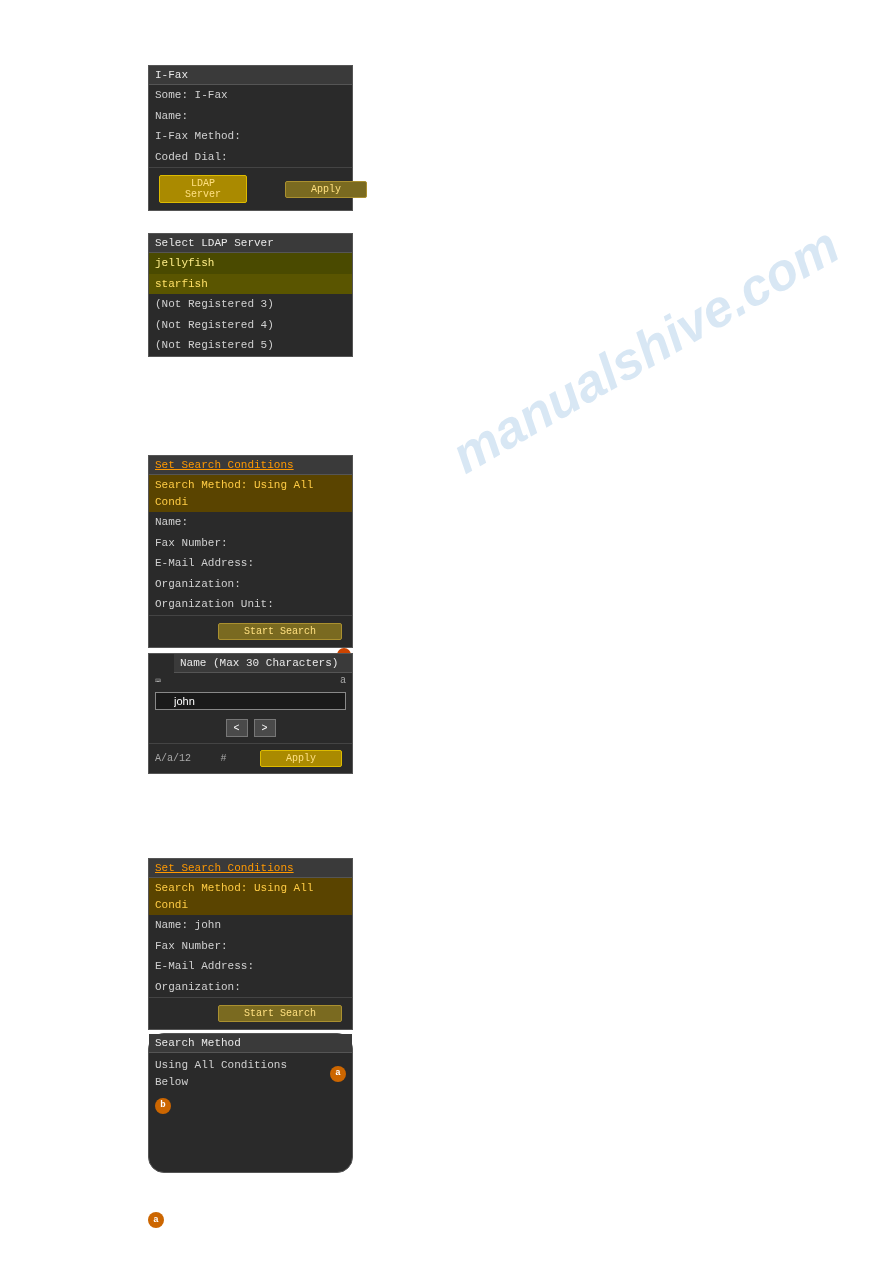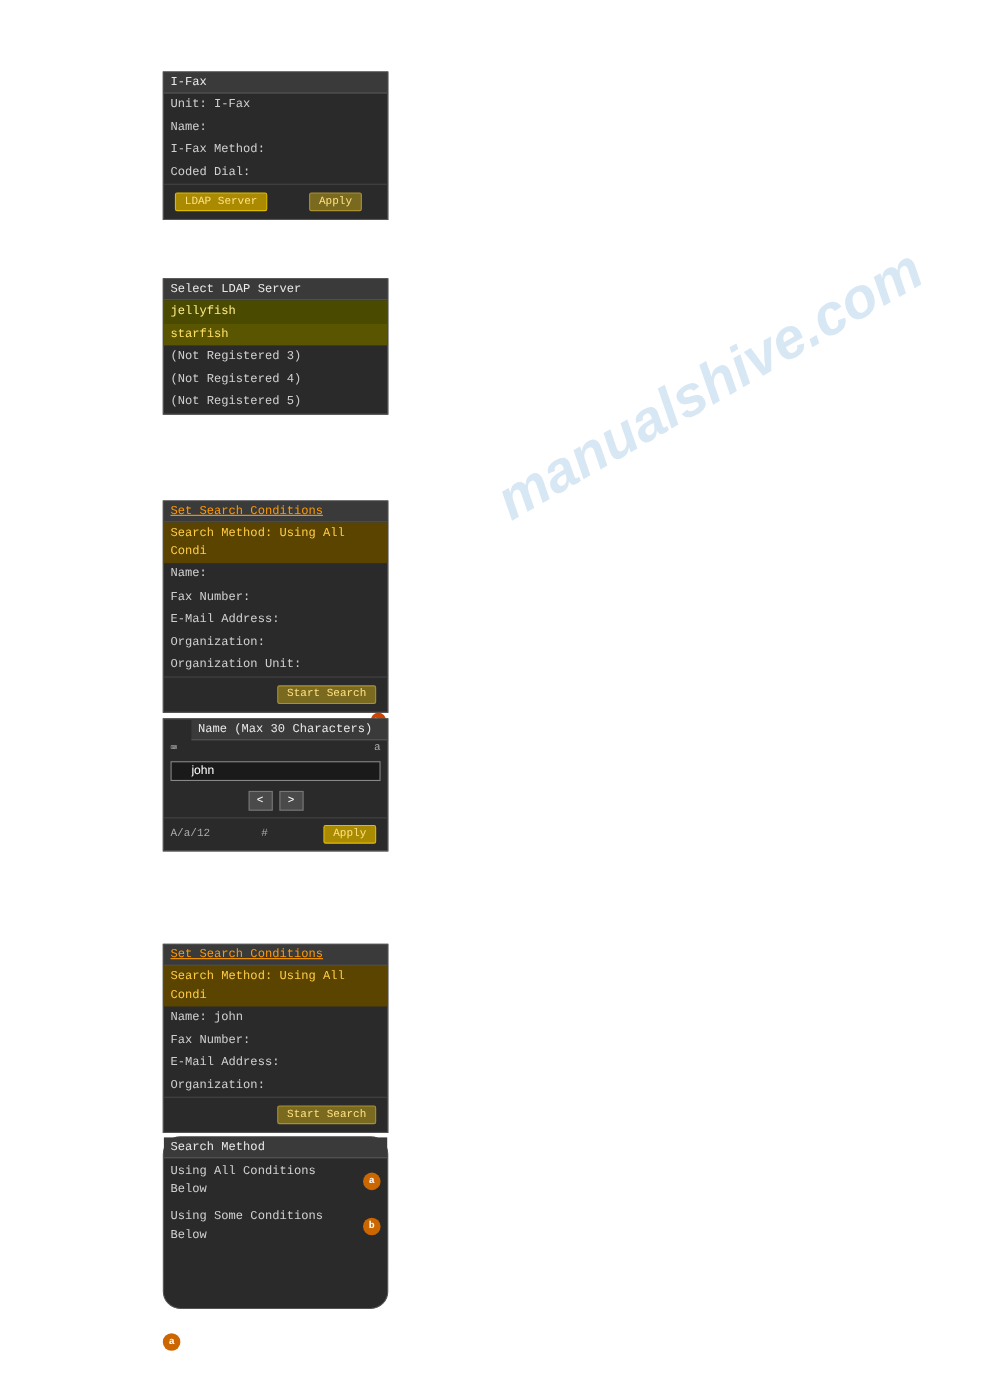--- a/index.html
+++ b/index.html
@@ -51,21 +51,21 @@
       color: #d0d0d0;
       font-size: 11px;
       line-height: 1.5;
     }
 
     .panel-btn {
       display: inline-block;
       background: #7a6a20;
       color: #ffe080;
       border: 1px solid #aa9030;
-      padding: 2px 8px;
+      padding: 2px 25px;
       font-size: 10px;
       cursor: pointer;
       margin: 3px 4px;
       border-radius: 2px;
       text-align: center;
     }
 
     .panel-btn.active {
       background: #aa8a00;
       border-color: #ddbb00;
@@ -82,21 +82,20 @@
       align-items: center;
       padding: 4px 6px;
       border-top: 1px solid #444;
       gap: 30px;
     }
 
     
     .panel-ldap {
       top: 233px;
       left: 148px;
-      margin-top: 20px;
     }
     .panel-ldap .panel-row.selected {
       background: #4a4a00;
       color: #ffee88;
     }
     .panel-ldap .panel-row.selected2 {
       background: #5a5500;
       color: #ffe066;
     }
 
@@ -236,21 +235,21 @@
       font-size: 9px;
     }
   </style>
 </head>
 <body>
 
 <div class="watermark">manualshive.com</div>
 
 <div class="panel panel-ifax">
   <div class="panel-title">I-Fax</div>
-  <div class="panel-row">Unit: I-Fax</div>
+  <div class="panel-row">Some: I-Fax</div>
   <div class="panel-row">Name:</div>
   <div class="panel-row">I-Fax Method:</div>
   <div class="panel-row">Coded Dial:</div>
   <div class="panel-footer">
     <span class="panel-btn active">LDAP Server</span>
     <span class="panel-btn">Apply</span>
   </div>
 </div>
 
 <div class="panel panel-ldap">
@@ -311,21 +310,20 @@
   </div>
 </div>
 
 <div class="panel panel-method">
   <div class="panel-title">Search Method</div>
   <div class="panel-row" style="padding: 4px 6px; display:flex; align-items:center; gap:6px;">
     <span>Using All Conditions Below</span>
     <span class="badge badge-orange">a</span>
   </div>
   <div class="panel-row" style="padding: 4px 6px; display:flex; align-items:center; gap:6px;">
-    <span>Using Some Conditions Below</span>
     <span class="badge badge-orange">b</span>
   </div>
 
   <div class="panel-row" style="height:18px;"></div>
   <div class="panel-row" style="height:18px;"></div>
   <div class="panel-row" style="height:18px;"></div>
 </div>
 
 <div style="position:absolute; bottom:35px; left:148px; display:flex; align-items:center; gap:4px;">
   <span class="badge badge-orange">a</span>

